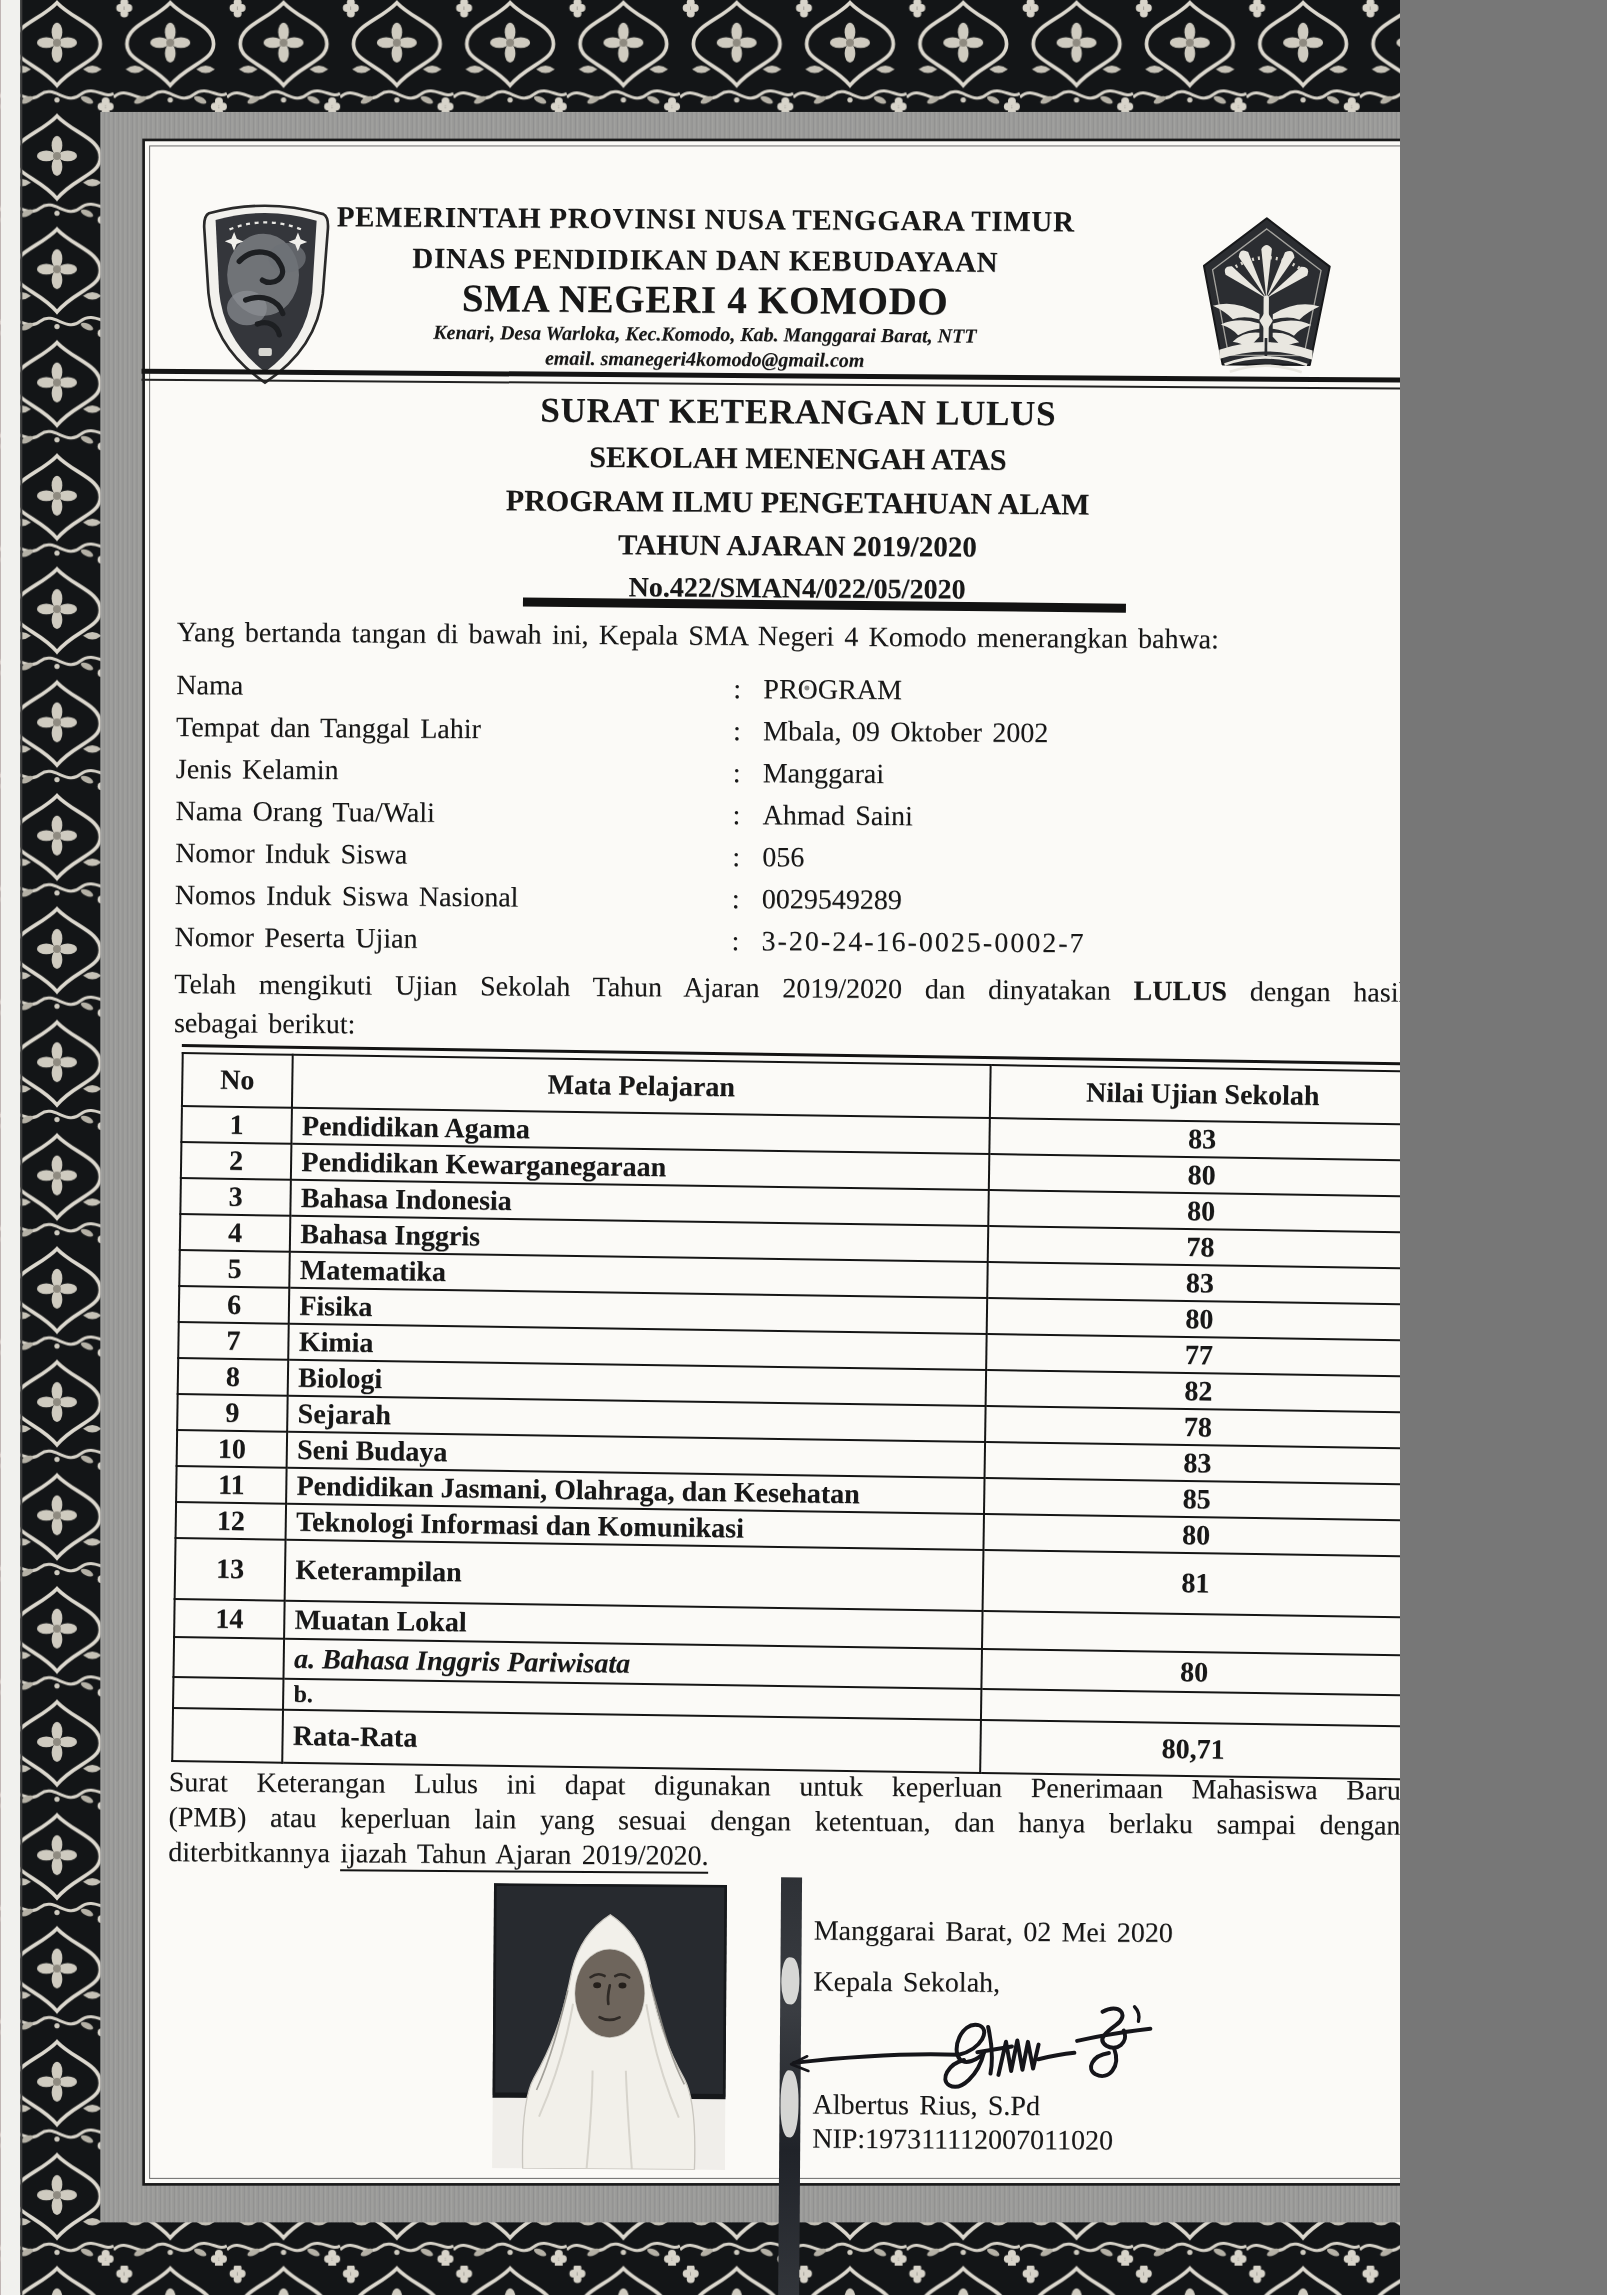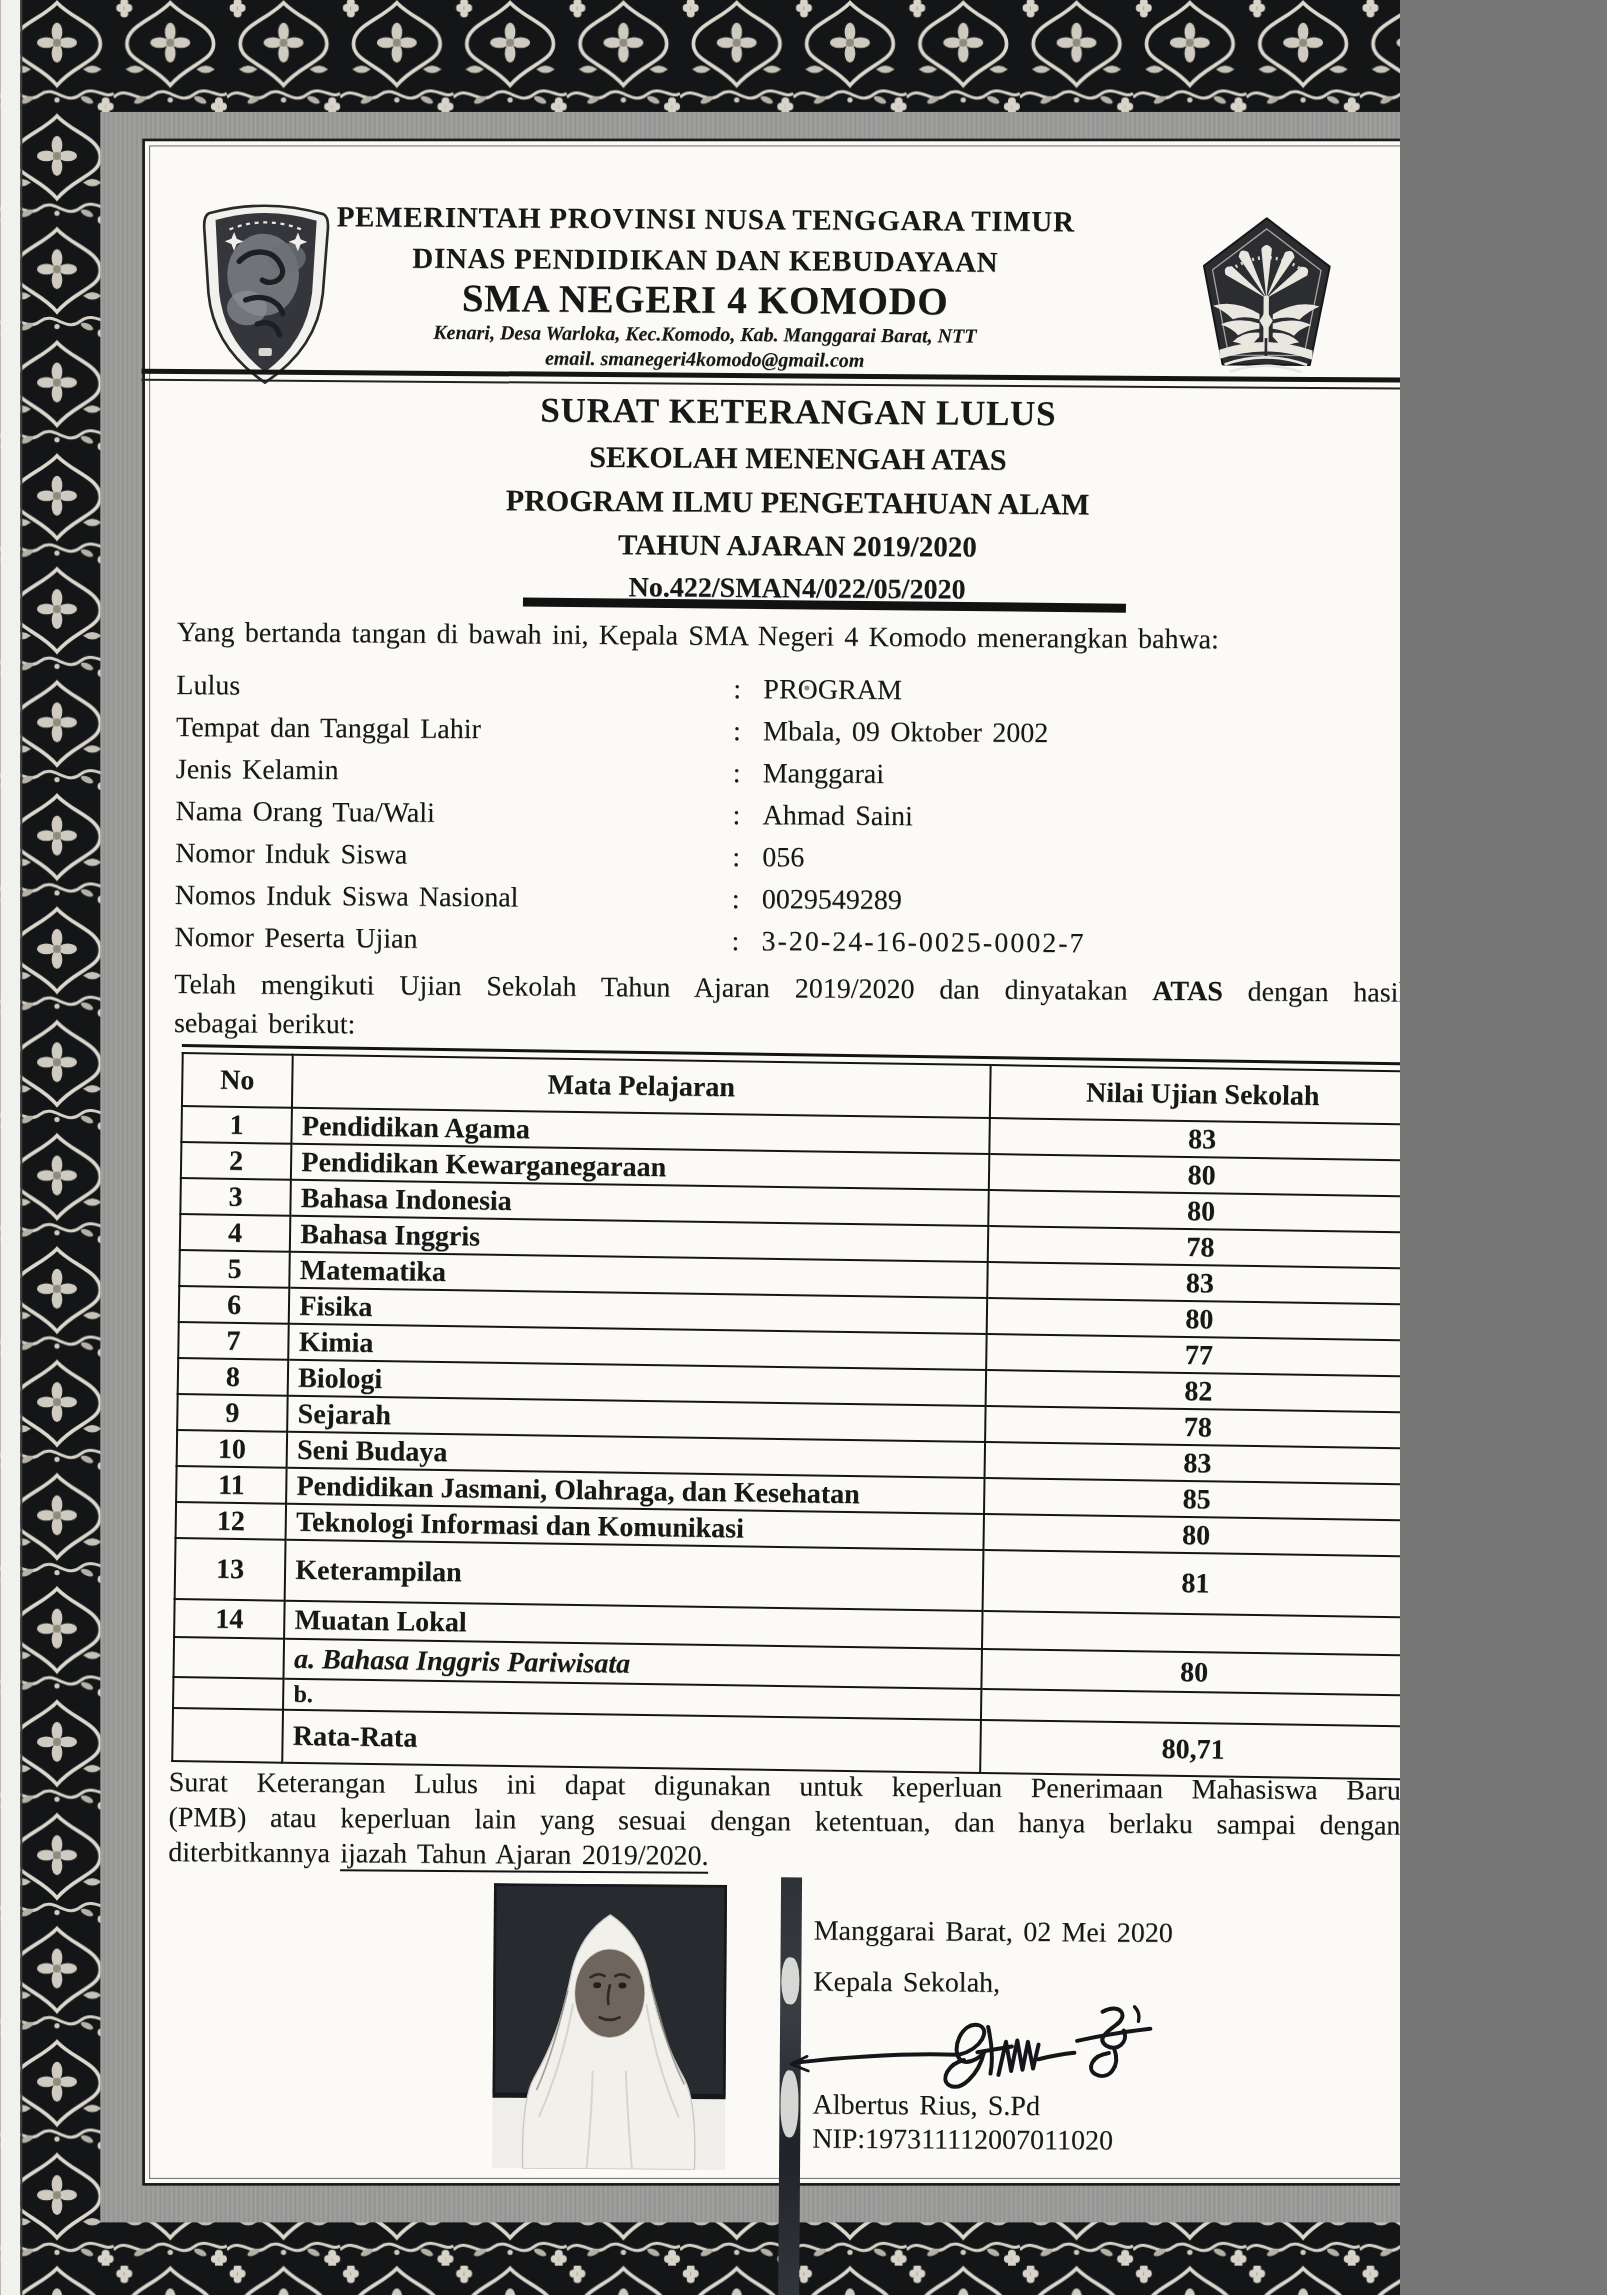--- a/index.html
+++ b/index.html
@@ -185,21 +185,21 @@
       <div class="t-sub2">PROGRAM ILMU PENGETAHUAN ALAM</div>
       <div class="t-sub3">TAHUN AJARAN 2019/2020</div>
       <div class="t-num">No.422/SMAN4/022/05/2020</div>
     </div>
     <div class="abs t-underbar"></div>
 
     <div class="abs intro body-font">Yang bertanda tangan di bawah ini, Kepala SMA Negeri 4 Komodo menerangkan bahwa:</div>
 
     <div class="abs fields body-font">
     <div class="f-row">
-      <span class="f-label">Lulus</span>
+      <span class="f-label">Nama</span>
       <span class="f-colon">:</span>
       <span class="f-value">PROGRAM</span>
     </div>
 
     <div class="f-row">
       <span class="f-label">Tempat dan Tanggal Lahir</span>
       <span class="f-colon">:</span>
       <span class="f-value">Mbala, 09 Oktober 2002</span>
     </div>
 
@@ -230,21 +230,21 @@
     <div class="f-row">
       <span class="f-label">Nomor Peserta Ujian</span>
       <span class="f-colon">:</span>
       <span class="f-value">3-20-24-16-0025-0002-7</span>
     </div>
   </div>
 
     <div class="abs statement body-font">
       <div class="jline">
         <span>Telah mengikuti Ujian Sekolah Tahun Ajaran 2019/2020 dan dinyatakan</span>
-        <b>ATAS</b>
+        <b>LULUS</b>
         <span>dengan hasil</span>
       </div>
       <div>sebagai berikut:</div>
     </div>
 
     <div class="abs grade-wrap">
       <table>
         <colgroup>
             <col style="width:110px">
             <col style="width:698px">

